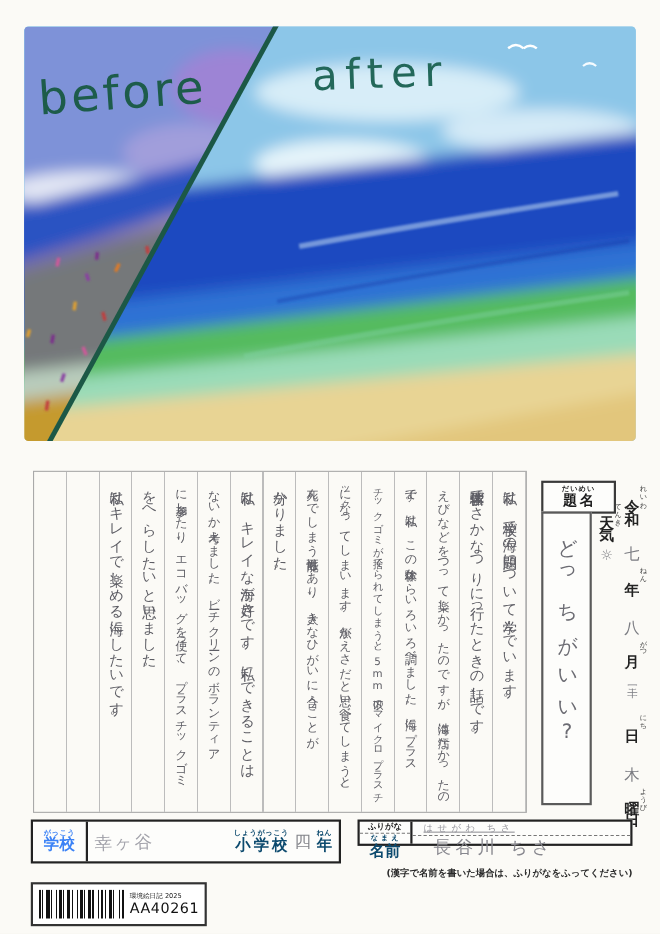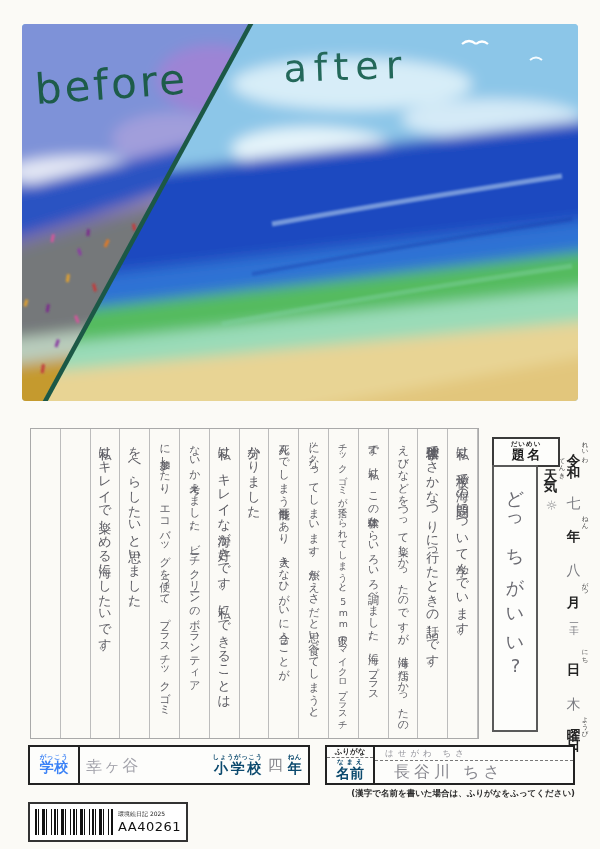--- a/index.html
+++ b/index.html
@@ -48,29 +48,29 @@
               border:2px solid #222;box-sizing:border-box;background:#fdfdfb;
               display:flex;align-items:stretch;}
   .label-cell{width:48px;border-right:2px solid #222;display:flex;align-items:center;justify-content:center;}
   .label-cell ruby,.inline-print ruby{font-weight:bold;color:#3b82f6;font-family:Liberation Serif, serif;}
   .print-ruby{font-size:14px;font-weight:bold;color:#0c4a6e;}
   .print-ruby rt{font-size:6.5px;font-weight:bold;letter-spacing:0.5px;}
   .school-value-area{flex:1;display:flex;align-items:center;padding:0 6px;}
   .hand-school{font-size:16px;color:#a2a2aa;letter-spacing:2px;transform:rotate(-2deg);flex:1;}
   .hand-grade{font-size:15px;color:#83848a;margin:0 5px;}
 
-  .name-box{position:absolute;left:325px;top:745px;width:250px;height:40px;
+  .name-box{position:absolute;left:325px;top:745px;width:250px;height:24px;
             border:2px solid #222;box-sizing:border-box;background:#fdfdfb;display:flex;}
   .name-labels{width:46px;border-right:2px solid #222;display:flex;flex-direction:column;}
   .furigana-label{height:13px;display:flex;align-items:center;justify-content:center;
             font-size:7.5px;font-weight:bold;color:#1b1b1b;border-bottom:1px dashed #777;}
   .name-label{flex:1;display:flex;align-items:center;justify-content:center;}
   .name-values{flex:1;display:flex;flex-direction:column;}
   .furigana-value{height:13px;border-bottom:1px dashed #777;font-size:8.5px;color:#94949b;
-            padding-left:10px;letter-spacing:4px;display:flex;align-items:center;}
+            padding-left:10px;letter-spacing:4px;display:flex;align-items:center;text-decoration:underline;}
   .name-value{flex:1;display:flex;align-items:center;padding-left:19px;
             font-size:16px;color:#87878e;letter-spacing:4px;}
   .kanji-note{position:absolute;right:25px;top:788px;font-size:8.5px;font-weight:bold;color:#2a2a2a;}
 
   .barcode-box{position:absolute;left:28px;top:802px;width:160px;height:40px;
             border:2px solid #333;box-sizing:border-box;background:#fff;
             display:flex;align-items:center;padding:3px 5px;gap:5px;}
   .barcode{width:112px;height:26px;
     background:repeating-linear-gradient(90deg,#111 0 2px,#fff 2px 3px,#111 3px 4px,#fff 4px 7px,
                #111 7px 10px,#fff 10px 11px,#111 11px 12px,#fff 12px 16px,#111 16px 17px,#fff 17px 19px);}

